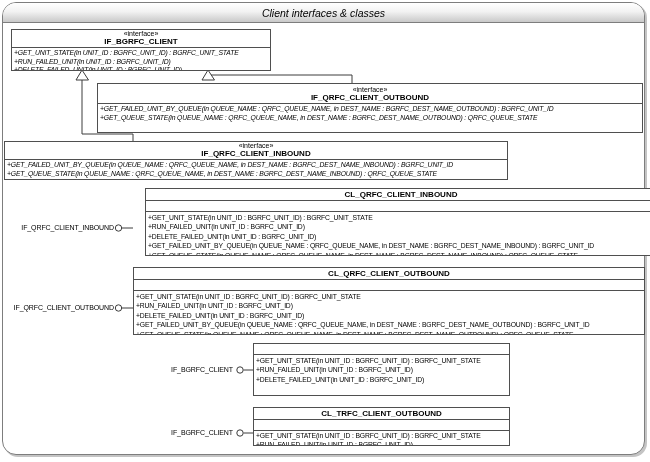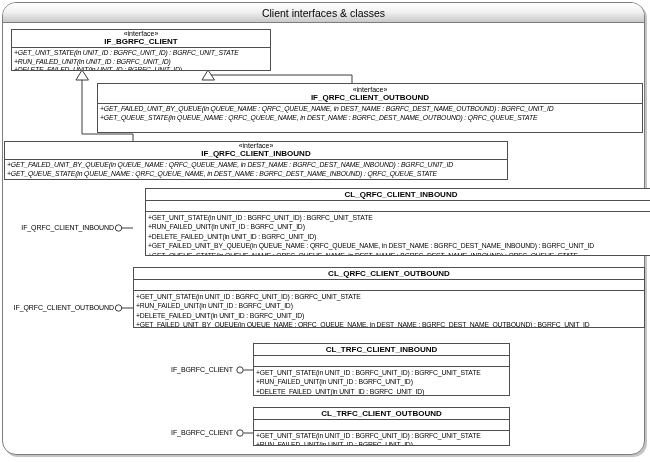--- a/index.html
+++ b/index.html
@@ -5,20 +5,21 @@
   html,body { margin:0; padding:0; background:#ffffff; }
   .canvas {
     position:relative; width:650px; height:462px; background:#ffffff;
     font-family:"Liberation Sans", sans-serif; overflow:hidden; color:#000;
   }
   
   .frame {
     position:absolute; left:2px; top:2px; width:641px; height:451px;
     border:1px solid #7d7d7d; border-radius:14px; background:#ffffff;
     box-shadow:2px 2px 0 #c4c4c4;
+    font-style:italic;
   }
   .titlebar {
     height:19px; border-bottom:1px solid #7d7d7d;
     border-radius:13px 13px 0 0;
     background:linear-gradient(#ffffff 0%, #f2f2f2 45%, #c9c9c9 100%);
     display:flex; align-items:center; justify-content:center;
     font-size:10.5px;
   }
   
   svg.connectors { position:absolute; left:0; top:0; width:650px; height:462px; }
@@ -113,38 +114,35 @@
     <div class="attrs"></div>
     <div class="ms">
       <span class="m">+GET_UNIT_STATE(in UNIT_ID : BGRFC_UNIT_ID) : BGRFC_UNIT_STATE</span>
       <span class="m">+RUN_FAILED_UNIT(in UNIT_ID : BGRFC_UNIT_ID)</span>
       <span class="m">+DELETE_FAILED_UNIT(in UNIT_ID : BGRFC_UNIT_ID)</span>
       <span class="m">+GET_FAILED_UNIT_BY_QUEUE(in QUEUE_NAME : QRFC_QUEUE_NAME, in DEST_NAME : BGRFC_DEST_NAME_INBOUND) : BGRFC_UNIT_ID</span>
       <span class="m">+GET_QUEUE_STATE(in QUEUE_NAME : QRFC_QUEUE_NAME, in DEST_NAME : BGRFC_DEST_NAME_INBOUND) : QRFC_QUEUE_STATE</span>
     </div>
   </div>
 
-  <div class="box class roomy" style="left:133px; top:267px; width:512px; height:61px;">
+  <div class="box class roomy" style="left:133px; top:267px; width:512px; height:68px;">
     <div class="hd">
       <span class="nm">CL_QRFC_CLIENT_OUTBOUND</span>
     </div>
     <div class="attrs"></div>
     <div class="ms">
       <span class="m">+GET_UNIT_STATE(in UNIT_ID : BGRFC_UNIT_ID) : BGRFC_UNIT_STATE</span>
       <span class="m">+RUN_FAILED_UNIT(in UNIT_ID : BGRFC_UNIT_ID)</span>
       <span class="m">+DELETE_FAILED_UNIT(in UNIT_ID : BGRFC_UNIT_ID)</span>
       <span class="m">+GET_FAILED_UNIT_BY_QUEUE(in QUEUE_NAME : QRFC_QUEUE_NAME, in DEST_NAME : BGRFC_DEST_NAME_OUTBOUND) : BGRFC_UNIT_ID</span>
       <span class="m">+GET_QUEUE_STATE(in QUEUE_NAME : QRFC_QUEUE_NAME, in DEST_NAME : BGRFC_DEST_NAME_OUTBOUND) : QRFC_QUEUE_STATE</span>
     </div>
   </div>
 
   <div class="box class roomy" style="left:253px; top:343px; width:257px; height:53px;">
-    <div class="hd">
-      <span class="nm">CL_TRFC_CLIENT_INBOUND</span>
-    </div>
     <div class="attrs"></div>
     <div class="ms">
       <span class="m">+GET_UNIT_STATE(in UNIT_ID : BGRFC_UNIT_ID) : BGRFC_UNIT_STATE</span>
       <span class="m">+RUN_FAILED_UNIT(in UNIT_ID : BGRFC_UNIT_ID)</span>
       <span class="m">+DELETE_FAILED_UNIT(in UNIT_ID : BGRFC_UNIT_ID)</span>
     </div>
   </div>
 
   <div class="box class" style="left:253px; top:407px; width:257px; height:39px;">
     <div class="hd">

